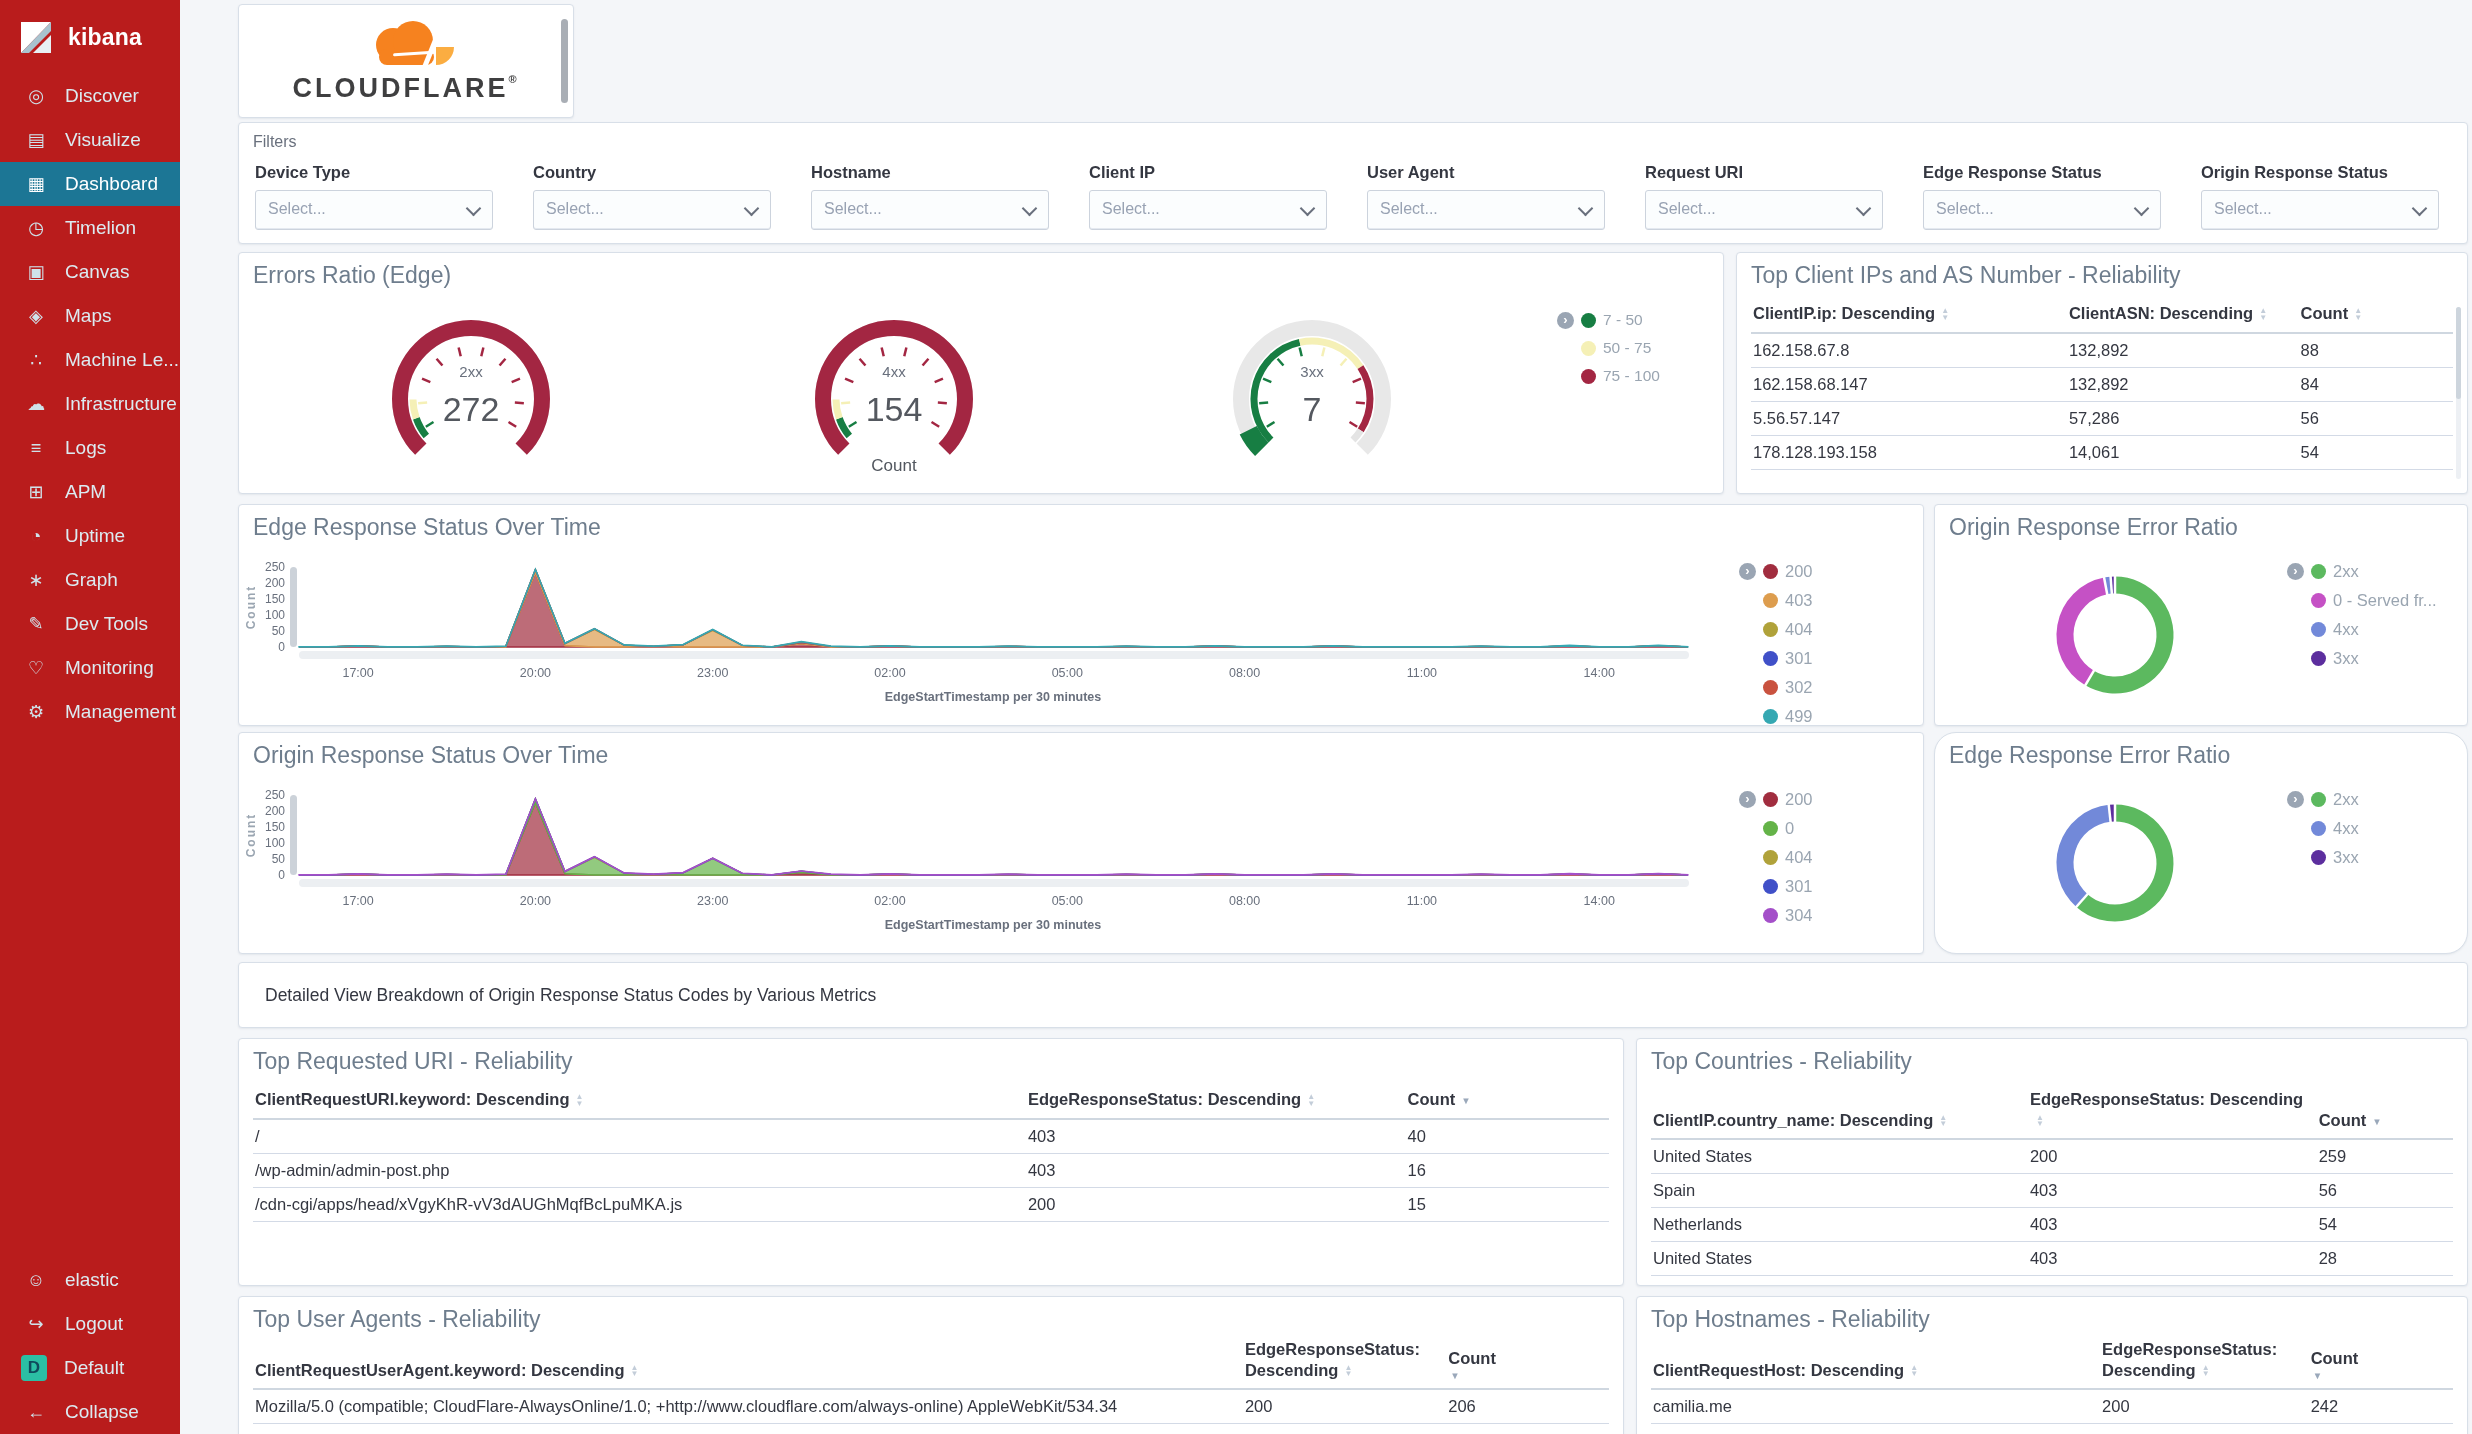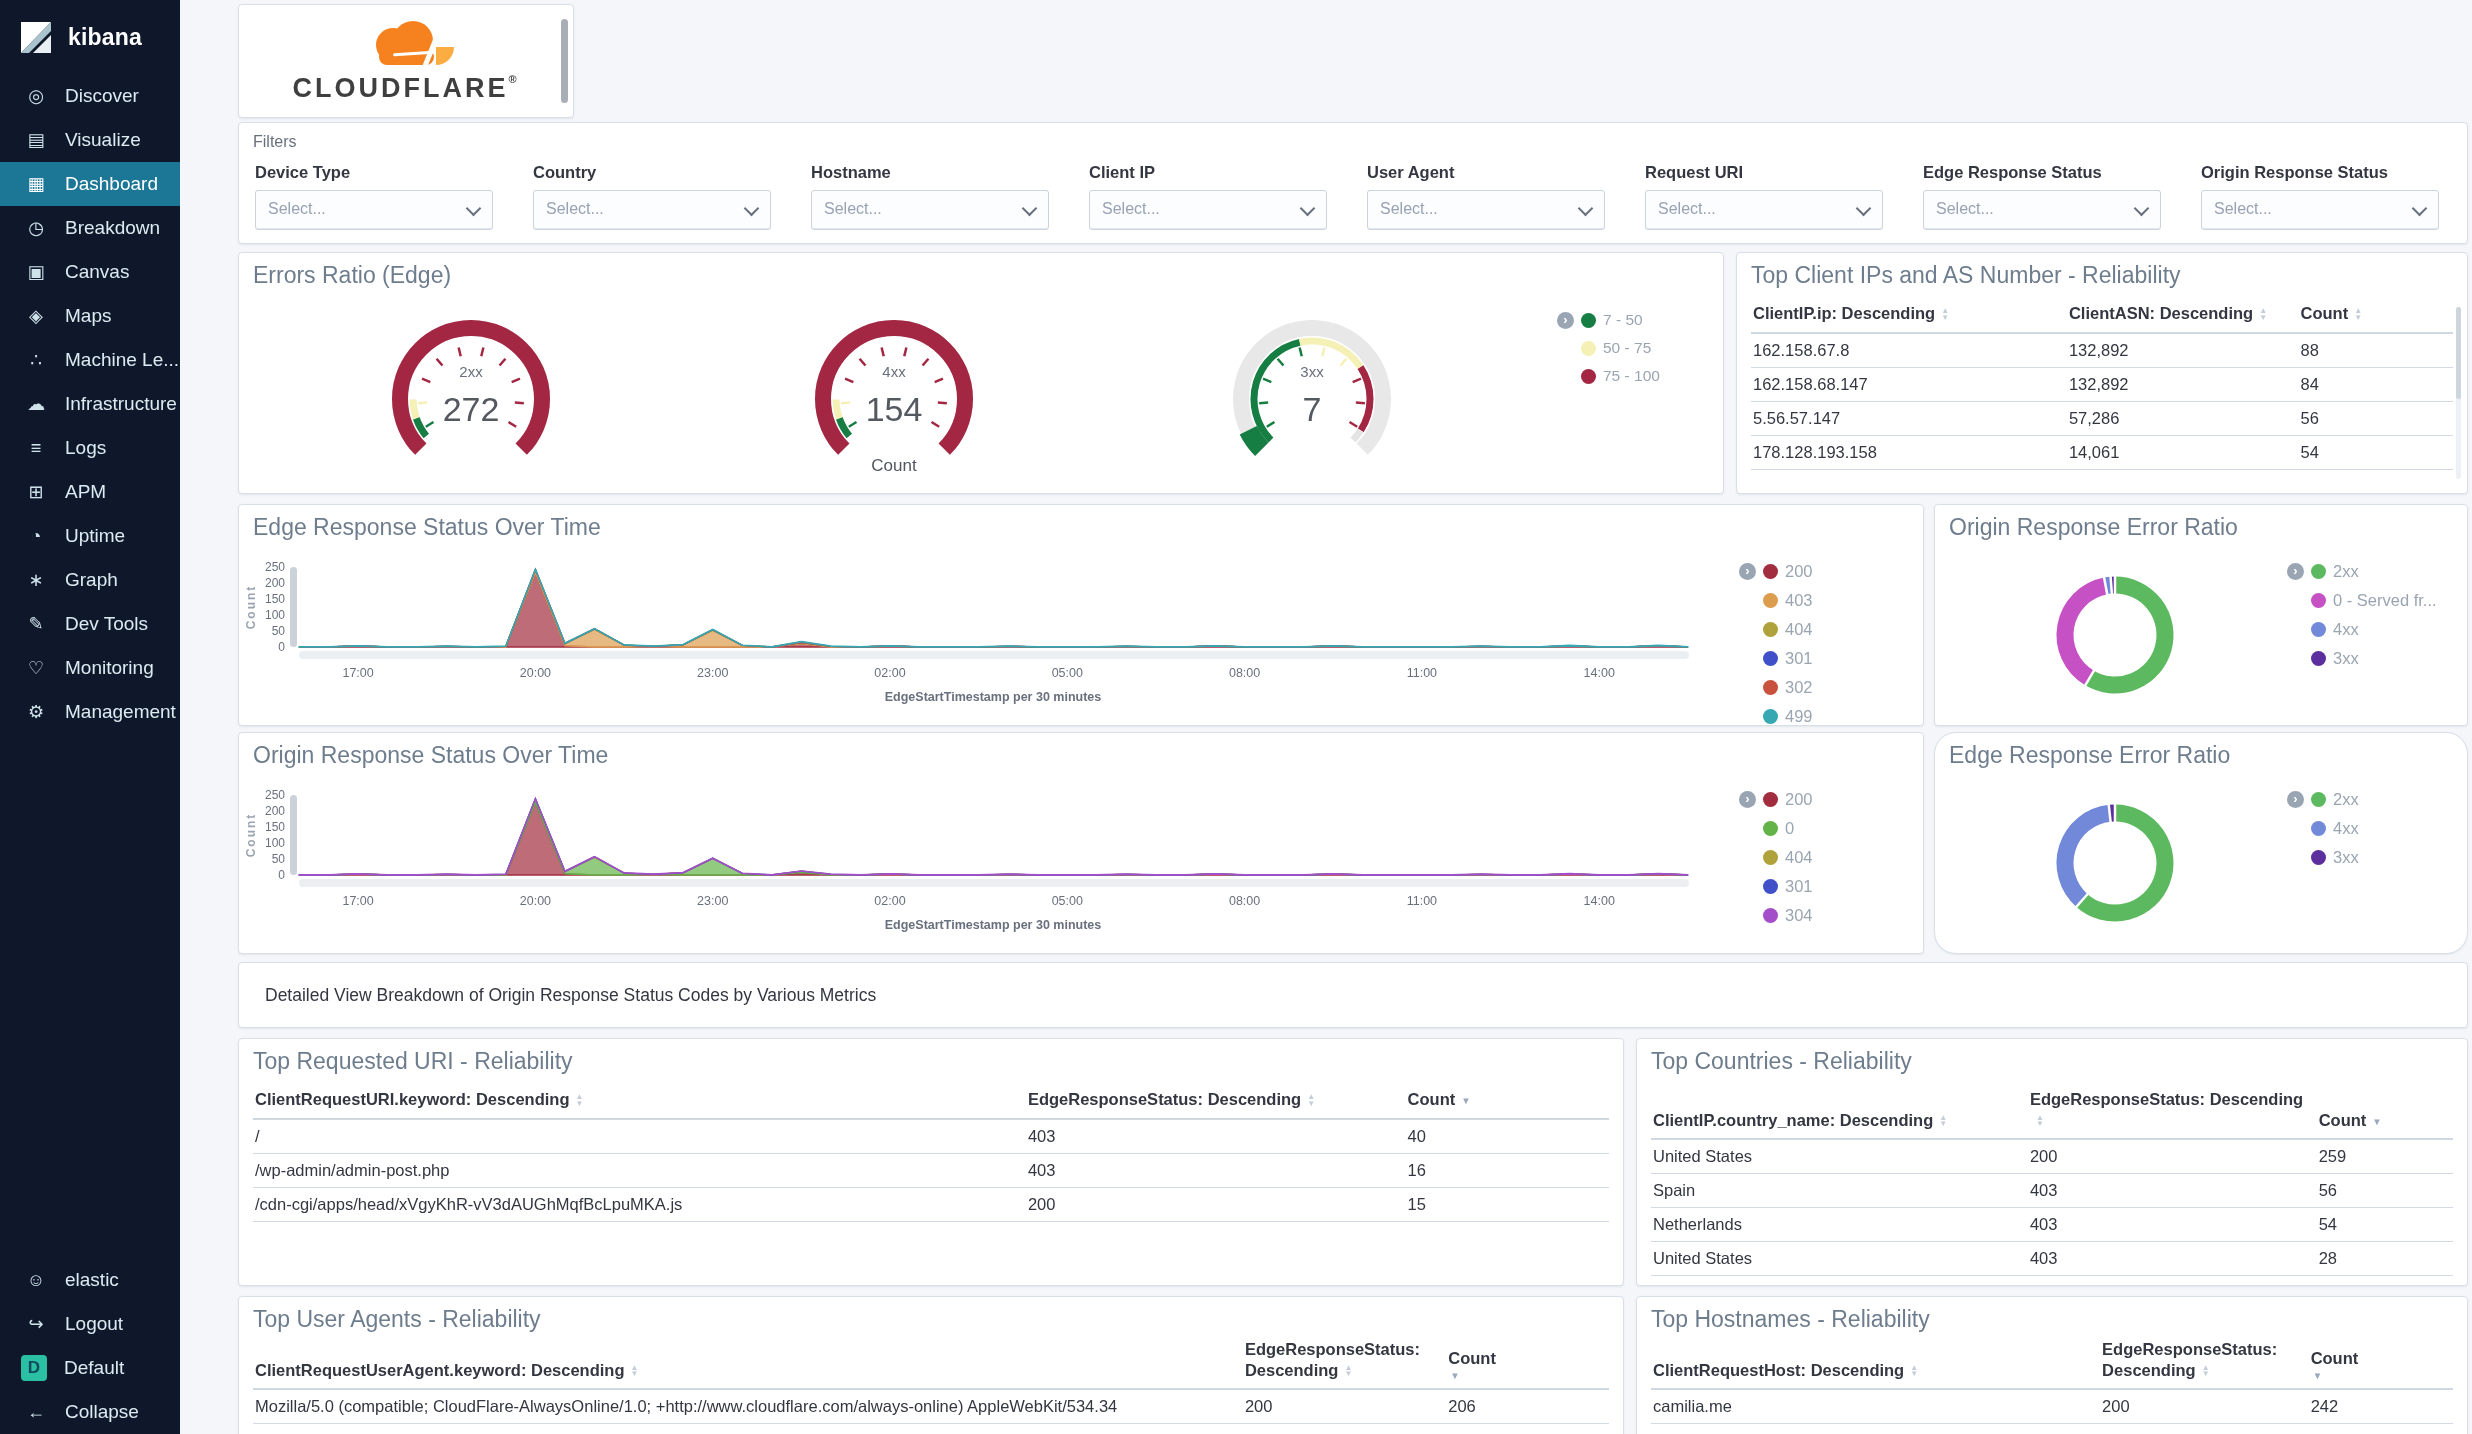--- a/index.html
+++ b/index.html
@@ -1,19 +1,19 @@
 <!DOCTYPE html>
 <html><head>
 <meta charset="utf-8">
 <style>
   html,body{margin:0;padding:0;background:#e9edf2;font-family:"Liberation Sans","DejaVu Sans",sans-serif;}
   #app{position:relative;width:2472px;height:1434px;background:#f4f6f9;overflow:hidden;}
 
   
-  .sidebar{position:absolute;left:0;top:0;width:180px;height:1434px;background:#0f172a;display:flex;flex-direction:column;z-index:5;}
+  .sidebar{position:absolute;left:0;top:0;width:180px;height:1434px;background:#b91c1c;display:flex;flex-direction:column;z-index:5;}
   .logo{height:74px;display:flex;align-items:center;padding-left:16px;gap:12px;}
   .logo-text{color:#fff;font-size:23px;font-weight:600;letter-spacing:.2px;}
   .nav{display:flex;flex-direction:column;}
   .nav-item{height:44px;display:flex;align-items:center;padding-left:24px;gap:17px;color:#dcebf1;font-size:19px;cursor:pointer;}
   .nav-item.active{background:#1c7695;color:#fff;}
   .nicon{width:24px;text-align:center;font-size:18px;color:#cfe2ea;flex:0 0 24px;}
   .nav-item.active .nicon{color:#fff;}
   .sb-spacer{flex:1;}
   .badge-d{width:26px;height:26px;border-radius:4px;background:#2bbfa4;color:#0f4a5c;font-weight:700;font-size:17px;display:flex;align-items:center;justify-content:center;margin-left:-3px;}
 
@@ -83,21 +83,21 @@
         <div class="nav-item">
           <span class="nicon">▤</span>
           <span>Visualize</span>
         </div>
         <div class="nav-item active">
           <span class="nicon">▦</span>
           <span>Dashboard</span>
         </div>
         <div class="nav-item">
           <span class="nicon">◷</span>
-          <span>Breakdown</span>
+          <span>Timelion</span>
         </div>
         <div class="nav-item">
           <span class="nicon">▣</span>
           <span>Canvas</span>
         </div>
         <div class="nav-item">
           <span class="nicon">◈</span>
           <span>Maps</span>
         </div>
         <div class="nav-item">

